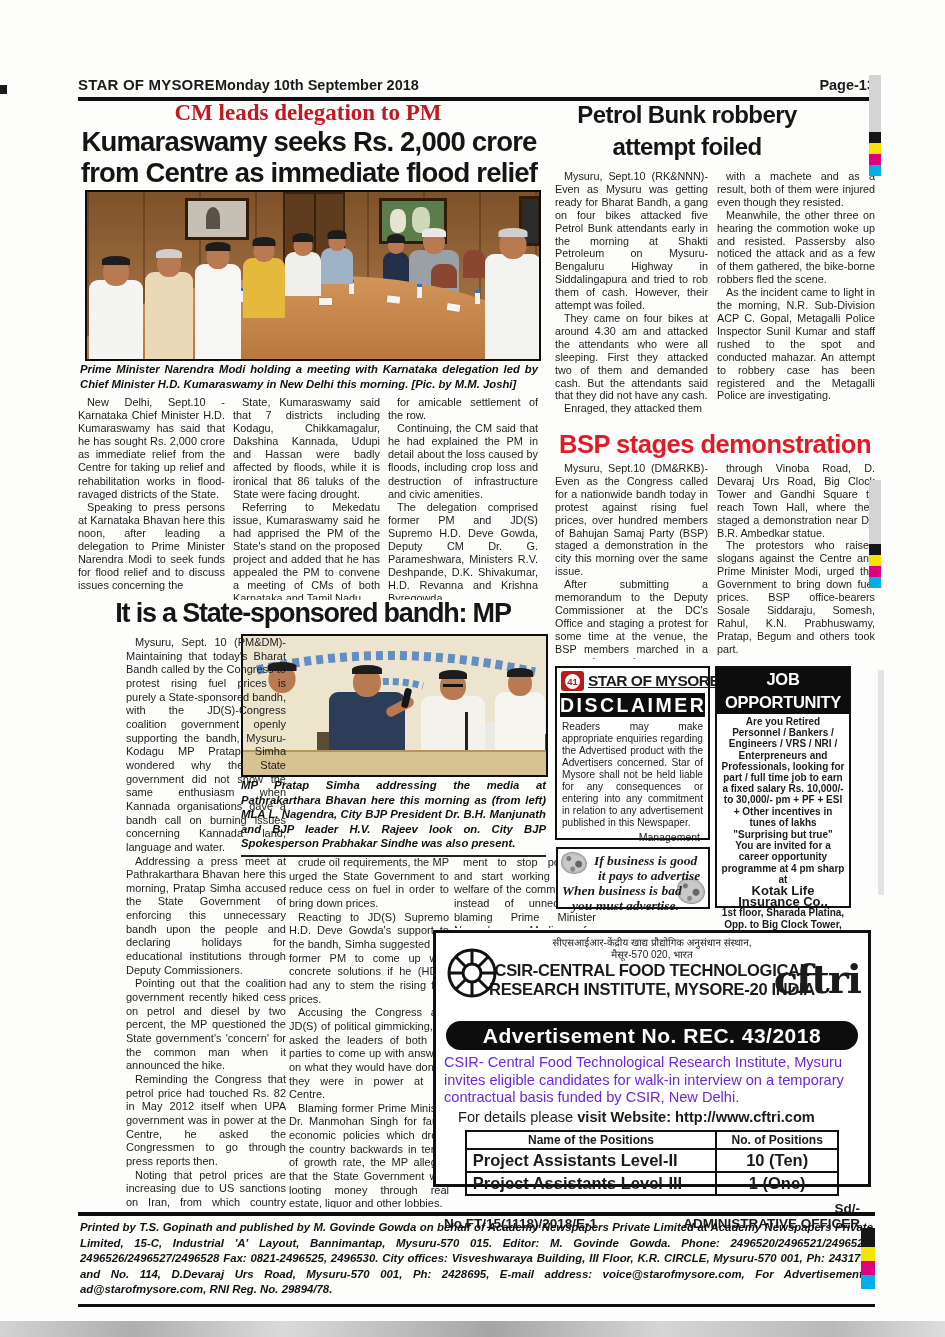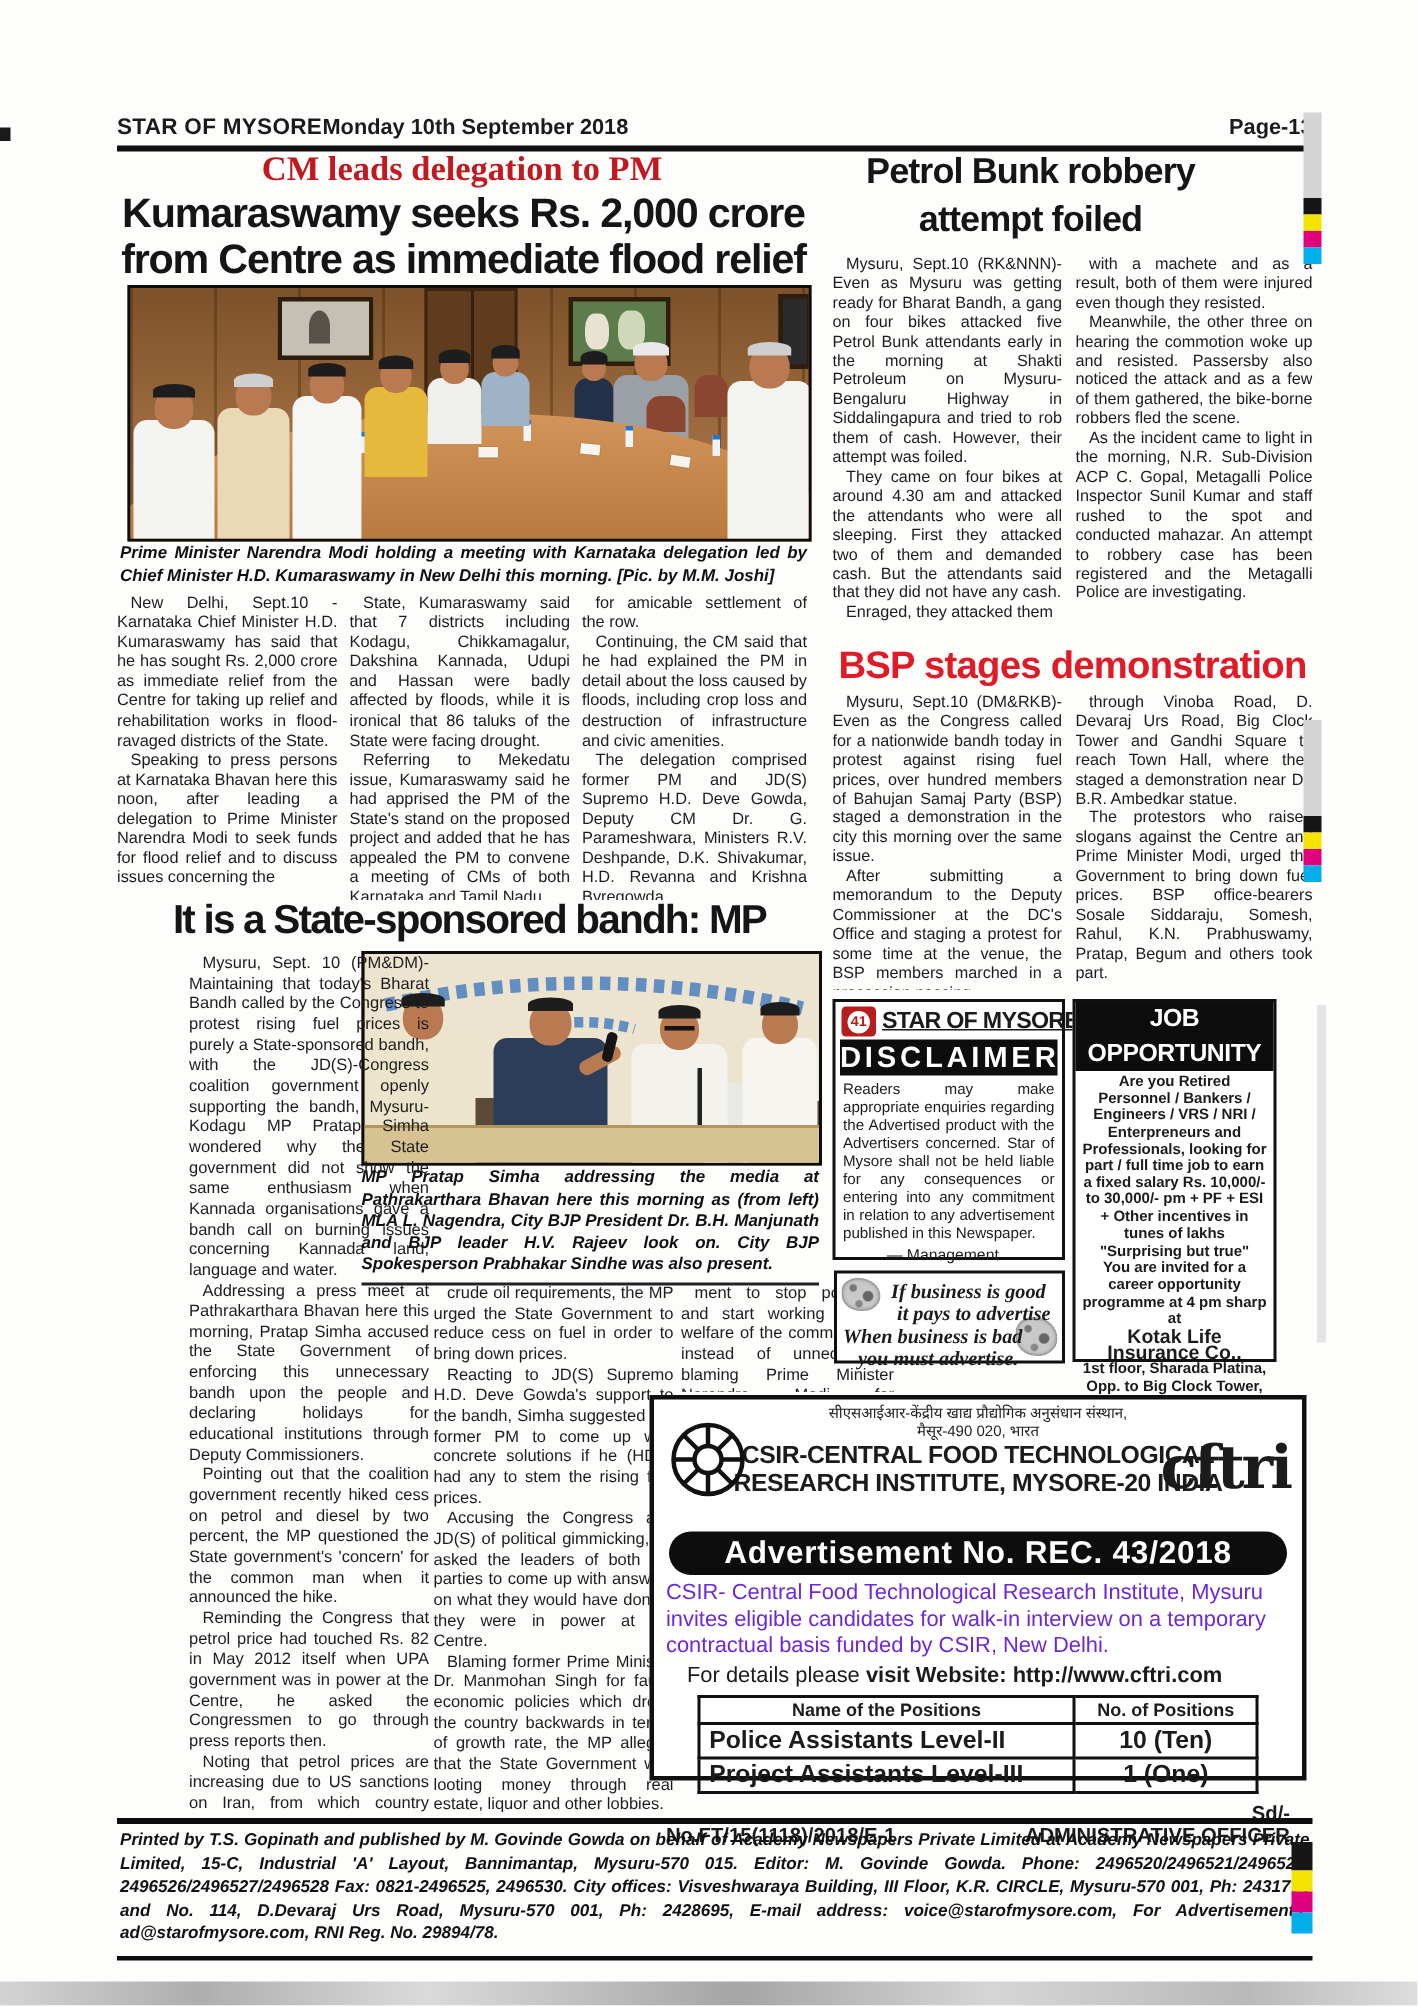--- a/index.html
+++ b/index.html
@@ -70,21 +70,21 @@
   .box{position:absolute;border:2px solid #101010;background:#fff;box-sizing:border-box;}
   .dis-head{display:flex;align-items:center;gap:4px;padding:3px 4px 1px 4px;}
   .som-badge{width:23px;height:20px;background:#b71d1c;border-radius:3px;display:inline-flex;
     align-items:center;justify-content:center;flex:0 0 auto;}
   .som-badge b{width:15px;height:15px;background:#fff;border-radius:50%;color:#b71d1c;
     font-size:9.5px;line-height:15px;text-align:center;font-weight:bold;}
   .som-title{font-weight:bold;font-size:15.5px;letter-spacing:-0.5px;text-decoration:underline;white-space:nowrap;}
   .dis-bar{background:#0d0d0d;color:#fff;text-align:center;font-weight:bold;font-size:19.5px;
     letter-spacing:2.5px;line-height:24px;margin:1px 3px;}
   .dis-body{padding:3px 5px 0 5px;font-size:10.1px;line-height:12px;text-align:justify;}
-  .dis-sign{padding:2px 8px 0 0;text-align:center;font-size:10.5px;}
+  .dis-sign{padding:2px 8px 0 0;text-align:right;font-size:10.5px;}
   
   .adv-box{font-family:"Liberation Serif","DejaVu Serif",serif;font-weight:bold;font-style:italic;}
   .adv-l1{position:absolute;left:36px;top:4px;font-size:13.5px;}
   .adv-l2{position:absolute;left:40px;top:19px;font-size:13.5px;}
   .adv-l3{position:absolute;left:4px;top:34px;font-size:13.5px;}
   .adv-l4{position:absolute;left:14px;top:49px;font-size:13.5px;}
   .engraving{position:absolute;border-radius:40% 55% 45% 50%;
     background:radial-gradient(circle at 30% 30%,#777 2px,transparent 3px),
                radial-gradient(circle at 68% 55%,#666 3px,transparent 4px),
                radial-gradient(circle at 45% 78%,#888 2px,transparent 3px),#c9c9c9;
@@ -338,37 +338,37 @@
         <line x1="3" y1="26" x2="17" y2="26"></line>
           <line x1="35" y1="26" x2="49" y2="26"></line>
         <line x1="10" y1="10" x2="20" y2="20"></line>
           <line x1="32" y1="32" x2="42" y2="42"></line>
         <line x1="42" y1="10" x2="32" y2="20"></line>
           <line x1="20" y1="32" x2="10" y2="42"></line>
       </g>
     </svg>
     <div class="cf-logo">cftri</div>
     <div class="cf-hindi">सीएसआईआर-केंद्रीय खाद्य प्रौद्योगिक अनुसंधान संस्थान,</div>
-    <div class="cf-hindi">मैसूर-490 020, भारत</div>
+    <div class="cf-hindi">मैसूर-570 020, भारत</div>
     <div class="cf-org">CSIR-CENTRAL FOOD TECHNOLOGICAL</div>
     <div class="cf-org">RESEARCH INSTITUTE, MYSORE-20 INDIA</div>
   </div>
   <div class="cf-banner">Advertisement No. REC. 43/2018</div>
   <div class="cf-body">CSIR- Central Food Technological Research Institute, Mysuru invites eligible candidates for walk-in interview on a temporary contractual basis funded by CSIR, New Delhi.</div>
   <div class="cf-details">
     <span>For details please </span><b>visit Website: http://www.cftri.com</b>
   </div>
   <table class="cf-table">
     <tbody>
         <tr>
       <th>Name of the Positions</th>
       <th>No. of Positions</th>
     </tr>
     <tr>
-      <td>Police Assistants Level-II</td>
+      <td>Project Assistants Level-II</td>
       <td class="num">10 (Ten)</td>
     </tr>
     <tr>
       <td>Project Assistants Level-III</td>
       <td class="num">1 (One)</td>
     </tr>
   </tbody>
     </table>
   <div class="cf-bottom">
     <span class="cf-ref">No.FT/15(1118)/2018/E-1</span>

